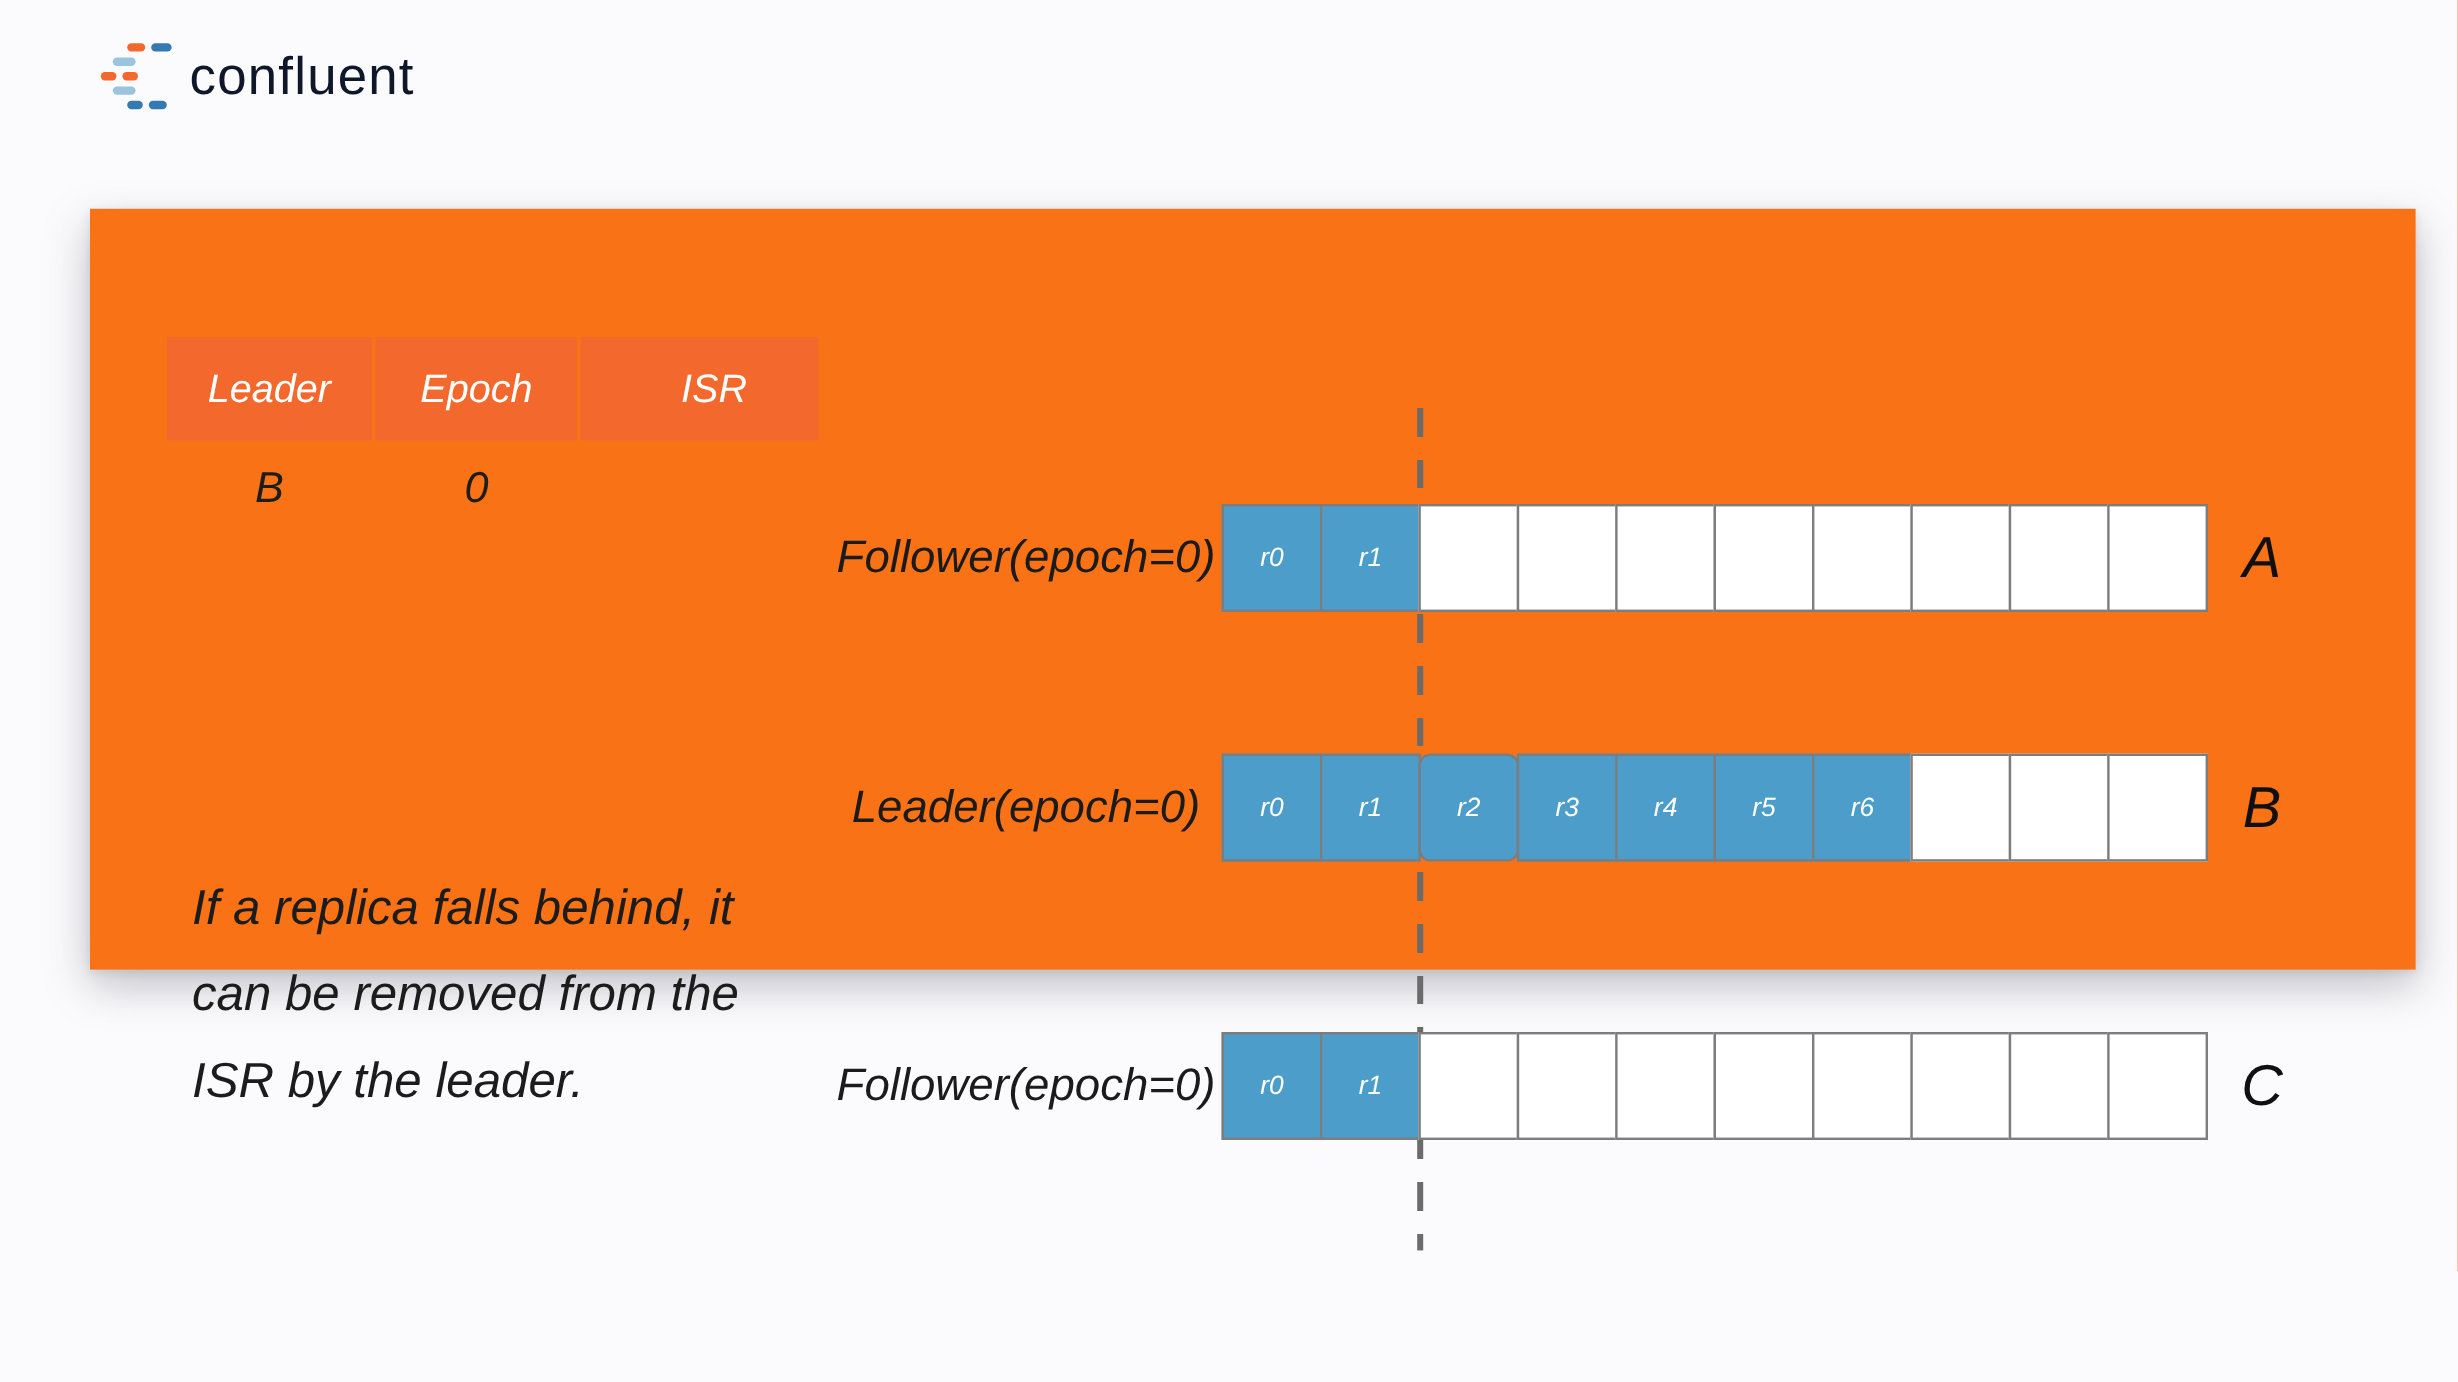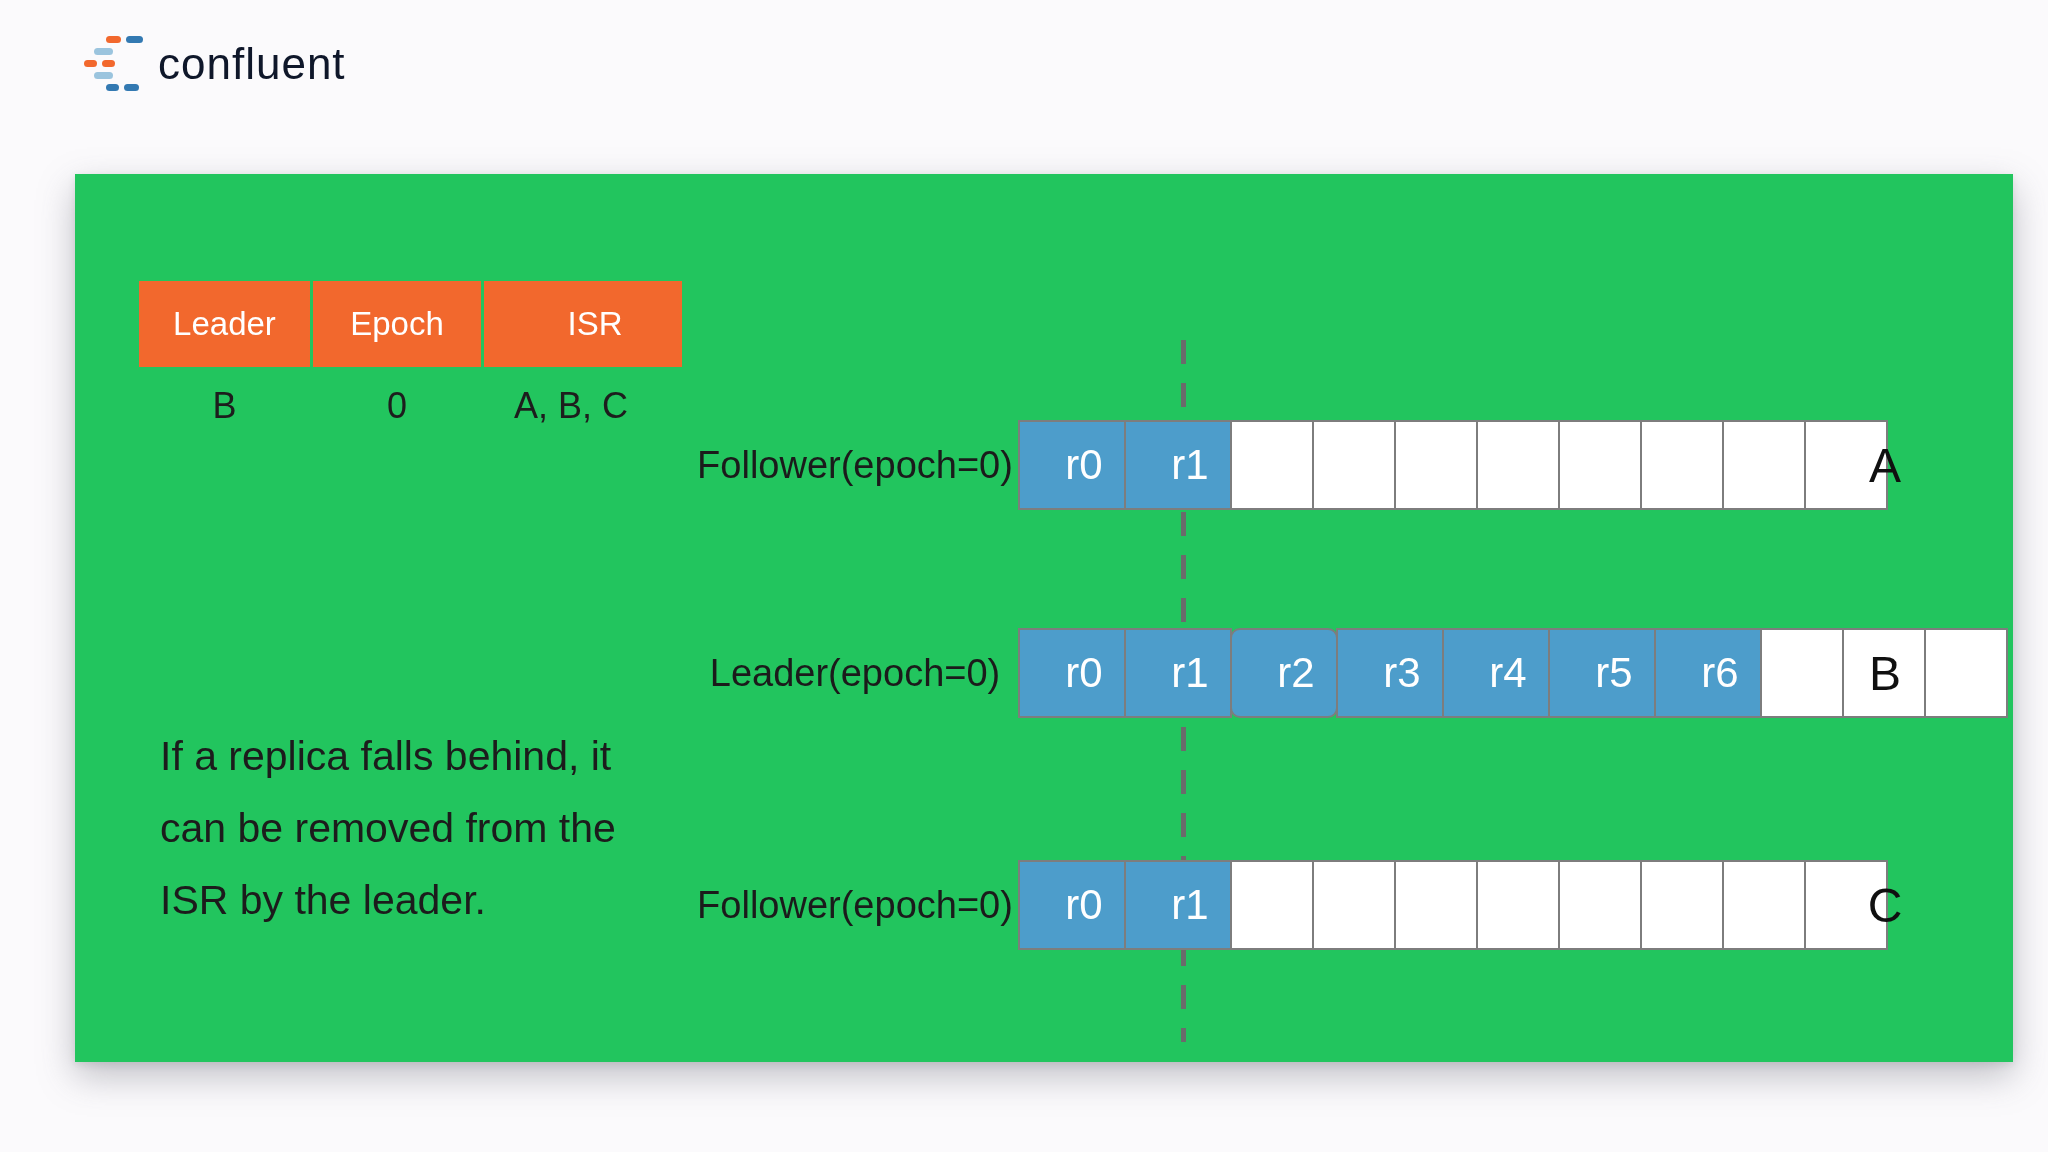--- a/index.html
+++ b/index.html
@@ -11,23 +11,24 @@
   }
 
   
   .logo{position:absolute;left:84px;top:36px;display:flex;align-items:center;}
   .logo-icon{position:relative;width:72px;height:56px;}
   .logo-icon i{position:absolute;height:7px;border-radius:4px;display:block;}
   .logo-text{font-size:44px;letter-spacing:1px;font-weight:400;margin-left:2px;line-height:1;}
 
   
   .card{
-    position:absolute;left:75px;top:174px;width:1938px;height:888px;
-    background:#22c55e;
+    position:absolute;left:75px;top:174px;width:1938px;height:634px;
+    background:#f97316;
     box-shadow:0 14px 34px rgba(120,120,132,0.45), 0 3px 8px rgba(0,0,0,0.10);
+    font-style:italic;
   }
 
   
   .isr-table{position:absolute;left:64px;top:107px;}
   .tr{display:flex;}
   .th{
     height:86px;display:flex;align-items:center;justify-content:center;
     color:#fff;font-size:33px;margin-right:3px;
   }
   .th:last-child{margin-right:0;}
@@ -50,21 +51,21 @@
     display:flex;flex-direction:row;justify-content:center;align-items:center;
     font-size:38px;line-height:47px;color:#1b1b1b;text-align:center;
   }
   .log-grid{position:absolute;left:943px;top:0;height:90px;display:flex;}
   .cell{
     width:80px;height:86px;border:2px solid #7d7d7d;margin-left:-2px;
     box-sizing:content-box;display:flex;align-items:center;justify-content:center;
     background:#ffffff;
   }
   .cell:first-child{margin-left:0;}
-  .cell.filled{color:#fff;font-size:42px;padding-left:24px;}
+  .cell.filled{color:#fff;font-size:22px;}
   .replica-id{
     position:absolute;left:1775px;top:0;width:70px;height:90px;
     display:flex;align-items:center;justify-content:center;
     font-size:48px;color:#101010;
   }
 
   .hw-divider{
     position:absolute;left:1106px;top:166px;width:5px;height:702px;
     background:repeating-linear-gradient(to bottom,#6b6b6b 0px,#6b6b6b 24px,transparent 24px,transparent 43px);
   }
@@ -90,21 +91,20 @@
 
   <div class="isr-table">
     <div class="tr">
       <div class="th c0" style="background: rgb(242, 104, 45);">Leader</div>
       <div class="th c1" style="background: rgb(242, 104, 45);">Epoch</div>
       <div class="th c2" style="background: rgb(242, 104, 45); padding-left: 24px;">ISR</div>
     </div>
     <div class="tr">
       <div class="td c0">B</div>
       <div class="td c1">0</div>
-      <div class="td c2">A, B, C</div>
     </div>
   </div>
 
   <div class="caption">If a replica falls behind, it
 can be removed from the
 ISR by the leader.</div>
 
   <div class="hw-divider"></div>
 
   <div id="replica-rows">

